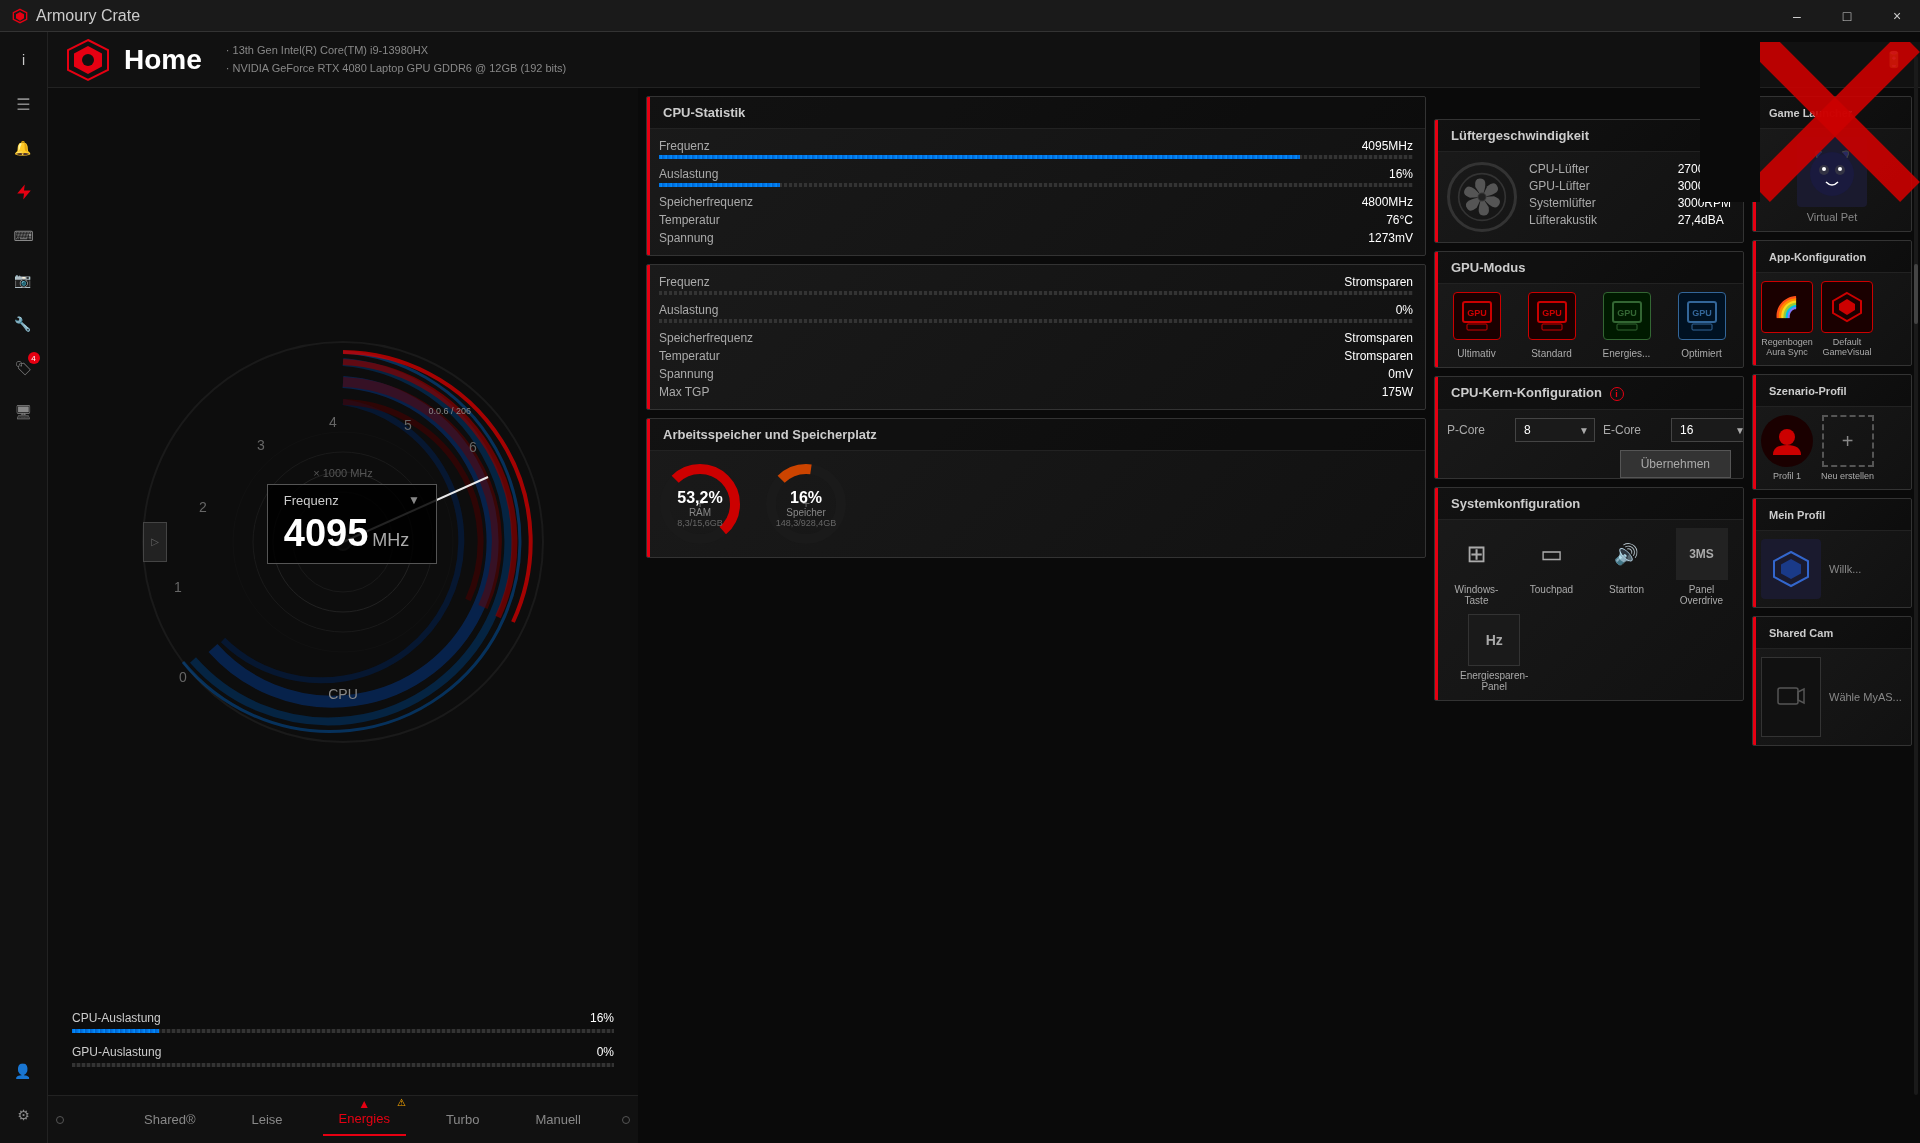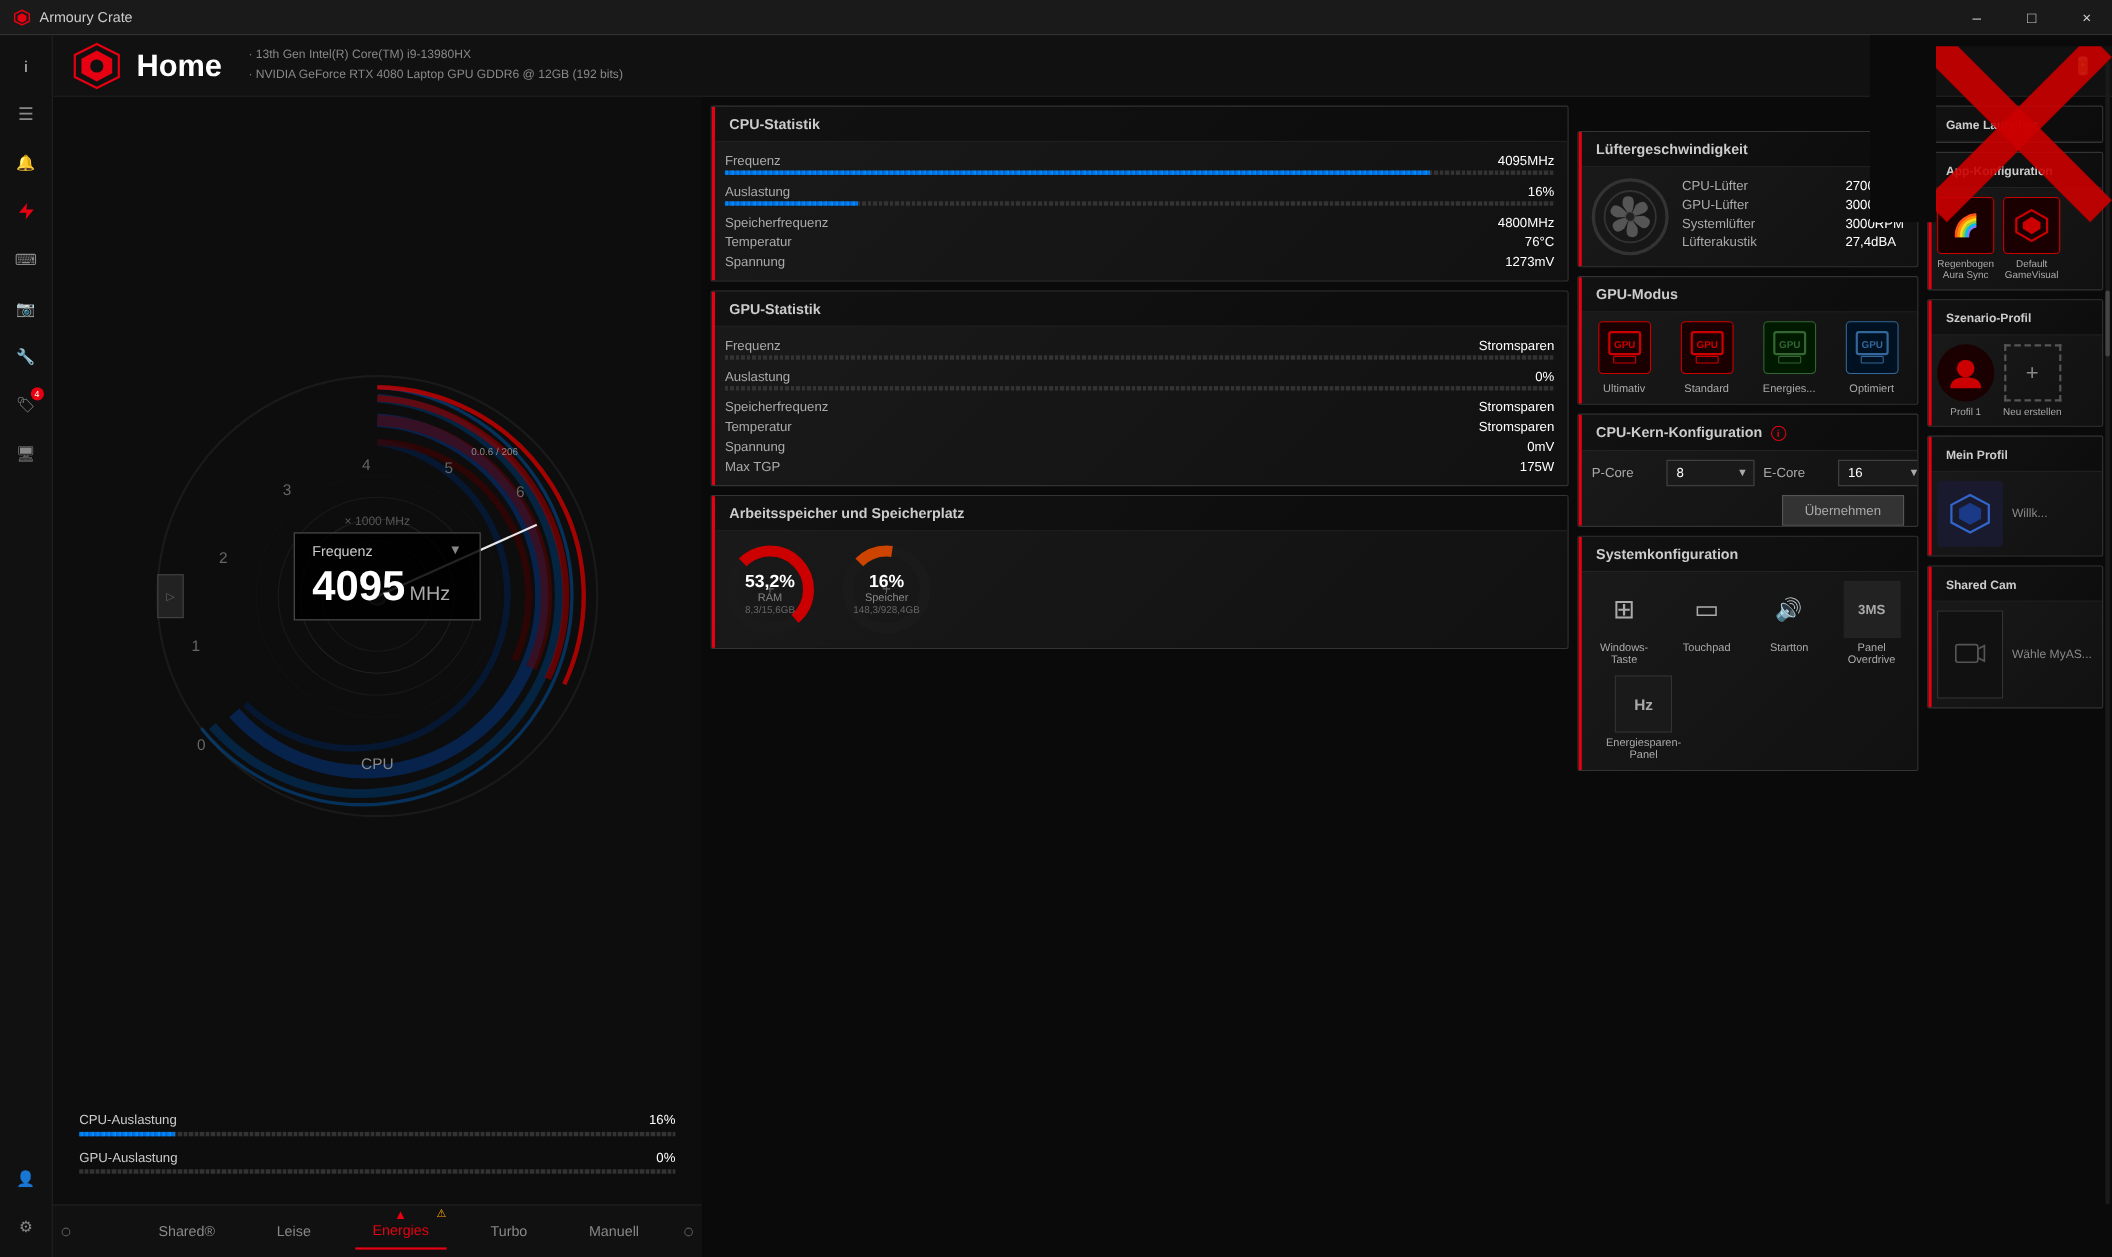--- a/index.html
+++ b/index.html
@@ -19,21 +19,21 @@
       background: #1a1a1a;
       height: 32px;
       display: flex;
       align-items: center;
       padding: 0 12px;
       border-bottom: 1px solid #333;
       position: relative;
       z-index: 100;
     }
     .titlebar-icon { width: 16px; height: 16px; margin-right: 8px; }
-    .titlebar-title { font-size: 13px; color: #ccc; flex: 1; }
+    .titlebar-title { font-size: 16px; color: #ccc; flex: 1; }
     .titlebar-controls { display: flex; gap: 4px; position: absolute; right: 0; top: 0; height: 32px; }
     .titlebar-btn {
       width: 46px; height: 32px;
       display: flex; align-items: center; justify-content: center;
       color: #ccc; font-size: 14px; cursor: pointer;
     }
 
     
     .app-container {
       display: flex;
@@ -698,23 +698,20 @@
                 <span style="color:white; text-align:right;">76°C</span>
               </div>
               <div style="display:grid; grid-template-columns:1fr auto; gap:3px 8px; align-items:center; margin-top:4px;">
                 <span style="color:#aaa;">Spannung</span>
                 <span style="color:white; text-align:right;">1273mV</span>
               </div>
             </div>
           </div>
 
           <div class="panel-card">
-            <div class="panel-header">
-              <span>GPU-Statistik</span>
-            </div>
             <div class="panel-content">
               <div style="display:grid; grid-template-columns:1fr auto; gap:3px 8px; align-items:center;">
                 <span style="color:#aaa;">Frequenz</span>
                 <span style="color:white; text-align:right;">Stromsparen</span>
               </div>
               <div class="dotted-bar" style="margin-top:2px;">
                 <div class="dotted-bar-fill" style="width:0%;"></div>
               </div>
               <div style="display:grid; grid-template-columns:1fr auto; gap:3px 8px; align-items:center;">
                 <span style="color:#aaa;">Auslastung</span>
@@ -929,20 +926,37 @@
             </div>
           </div>
         </div>
 
         <div class="far-right-column">
 
           <div class="panel-card">
             <div class="panel-header">
               <span style="font-size:11px;">Game Launcher</span>
             </div>
+            <div class="virtual-pet-area">
+              <div class="virtual-pet-img">
+                <svg width="60" height="60" viewBox="0 0 60 60">
+
+                  <circle cx="30" cy="32" r="22" fill="#1a1a3e"></circle>
+                  <circle cx="22" cy="28" r="5" fill="#334"></circle>
+                  <circle cx="38" cy="28" r="5" fill="#334"></circle>
+                  <circle cx="22" cy="27" r="2" fill="#fff"></circle>
+                  <circle cx="38" cy="27" r="2" fill="#fff"></circle>
+                  <path d="M24,40 Q30,46 36,40" fill="none" stroke="#fff" stroke-width="1.5"></path>
+
+                  <path d="M15,16 Q10,6 20,10" fill="#2a2a5e" stroke="#444" stroke-width="1"></path>
+                  <path d="M45,16 Q50,6 40,10" fill="#2a2a5e" stroke="#444" stroke-width="1"></path>
+                </svg>
+              </div>
+              <span style="color:#888; font-size:11px;">Virtual Pet</span>
+            </div>
           </div>
 
           <div class="panel-card">
             <div class="panel-header">
               <span style="font-size:11px;">App-Konfiguration</span>
             </div>
             <div style="display:flex; gap:8px; padding:8px;">
 
               <div class="app-config-item">
                 <div style="width:52px; height:52px; background:#1a0000; border:1px solid #cc0000; border-radius:4px; display:flex; align-items:center; justify-content:center; font-size:20px;">🌈</div>

